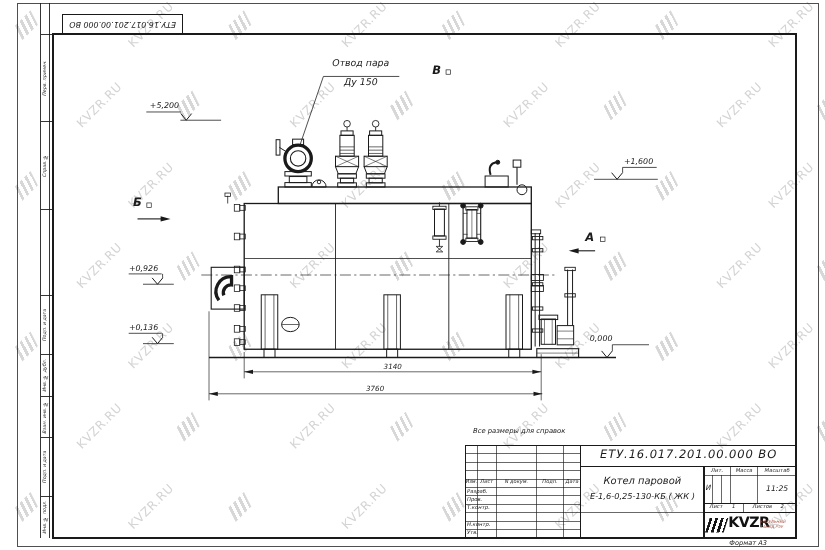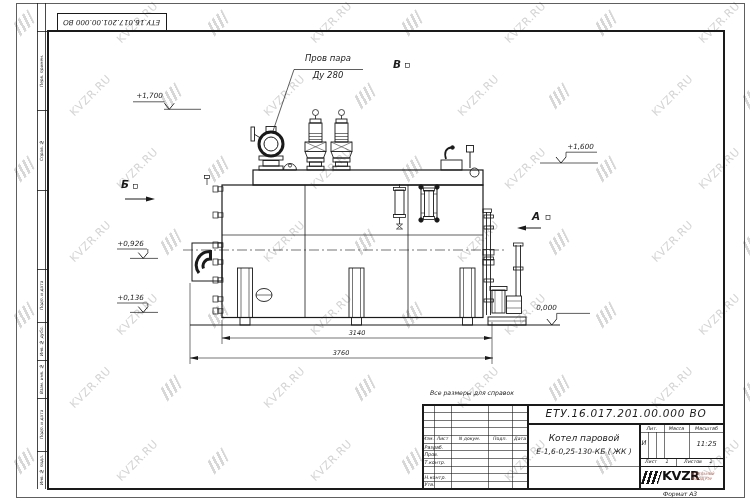--- a/index.html
+++ b/index.html
@@ -346,24 +346,24 @@
   <div class="t rot c" style="left:57px;top:13px;width:109px;height:18px;line-height:18px;font-size:7.2px;">ЕТУ.16.017.201.00.000  ВО</div>
 
   <div class="vt" style="top:33px;height:75px;">Перв. примен.</div>
   <div class="vt" style="top:112px;height:76px;">Справ. №</div>
   <div class="vt" style="top:271px;height:49px;">Подп. и дата</div>
   <div class="vt" style="top:324px;height:34px;">Инв. № дубл.</div>
   <div class="vt" style="top:362px;height:34px;">Взам. инв. №</div>
   <div class="vt" style="top:400px;height:49px;">Подп. и дата</div>
   <div class="vt" style="top:453px;height:34px;">Инв. № подл.</div>
 
-  <div class="t c" style="left:292px;top:54px;width:72px;font-size:8.5px;">Пров пара</div>
-  <div class="t c" style="left:292px;top:71px;width:72px;font-size:8.5px;">Ду 280</div>
-
-  <div class="t c" style="left:133px;top:92px;width:33px;font-size:7.2px;">+1,700</div>
+  <div class="t c" style="left:292px;top:54px;width:72px;font-size:8.5px;">Отвод пара</div>
+  <div class="t c" style="left:292px;top:71px;width:72px;font-size:8.5px;">Ду 150</div>
+
+  <div class="t c" style="left:133px;top:92px;width:33px;font-size:7.2px;">+5,200</div>
   <div class="t c" style="left:564px;top:142.5px;width:33px;font-size:7.2px;">+1,600</div>
   <div class="t c" style="left:114px;top:239.5px;width:33px;font-size:7.2px;">+0,926</div>
   <div class="t c" style="left:114px;top:293.5px;width:33px;font-size:7.2px;">+0,136</div>
   <div class="t c" style="left:531px;top:304px;width:31px;font-size:7.2px;">0,000</div>
 
   <div class="t c" style="left:339px;top:329.5px;width:36px;font-size:6.5px;">3140</div>
   <div class="t c" style="left:323px;top:349.5px;width:36px;font-size:6.5px;">3760</div>
 
   <div class="t b" style="left:121px;top:179px;font-size:10.5px;">Б</div>
   <div class="t b" style="left:532px;top:210.5px;font-size:10.5px;">А</div>

